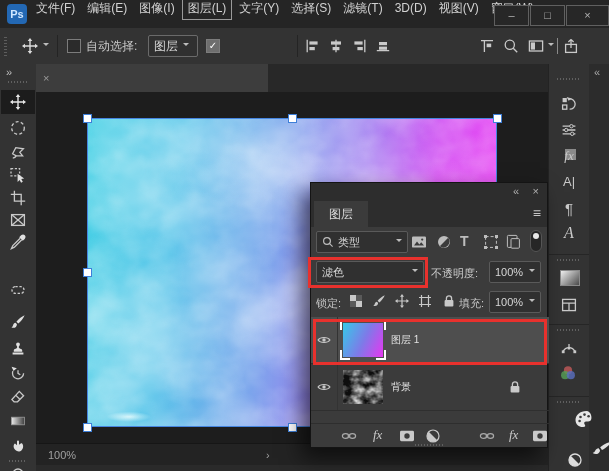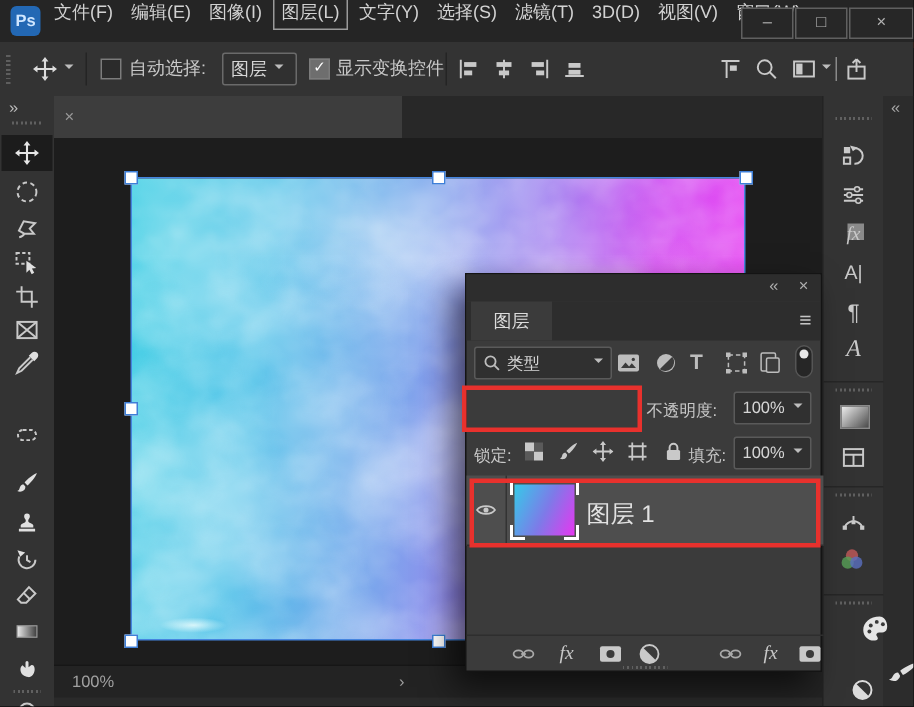--- a/index.html
+++ b/index.html
@@ -68,21 +68,21 @@
   .plab{position:absolute;font-size:11px;color:#c8c8c8;white-space:nowrap;}
   .ficon{position:absolute;width:16px;height:16px;top:51px;}
   .toggle{position:absolute;left:219px;top:47px;width:12px;height:22px;background:#262626;border:1px solid #555;border-radius:6px;box-sizing:border-box;}
   .toggle .dot{position:absolute;left:2px;top:2px;width:6px;height:6px;border-radius:50%;background:#e8e8e8;}
   .licon{position:absolute;top:111px;width:14px;height:14px;}
   .lrow{position:absolute;left:0;width:238px;height:46px;border-bottom:1px solid #2f2f2f;}
   .lrow.sel{background:#4e4e4e;}
   .eyecell{position:absolute;left:6px;top:18px;width:14px;height:10px;}
   .celldiv{position:absolute;left:26px;top:0;width:1px;height:46px;background:#333;}
   .thumb{position:absolute;left:32px;top:6px;width:40px;height:34px;}
-  .lname{position:absolute;left:80px;top:16px;font-size:16px;color:#e2e2e2;white-space:nowrap;}
+  .lname{position:absolute;left:80px;top:16px;font-size:10px;color:#e2e2e2;white-space:nowrap;}
   .bk{position:absolute;width:8px;height:8px;border:2px solid #ffffff;}
   .pbottom{position:absolute;left:0;top:240px;width:238px;height:24px;border-top:1px solid #2e2e2e;}
   .pbi{position:absolute;top:4px;width:16px;height:16px;}
   .fxtxt{font-size:13px;font-style:italic;color:#c9c9c9;font-family:"Liberation Serif","DejaVu Serif",serif;}
   .redbox{position:absolute;border:3px solid #e8312d;z-index:40;pointer-events:none;}
   
   #statusbar{position:absolute;left:36px;top:443px;width:512px;height:22px;background:#232323;border-top:1px solid #161616;z-index:2;}
   #statusbar span{font-size:11px;color:#a0a0a0;position:absolute;top:5px;}
   #bottomstrip{position:absolute;left:36px;top:465px;width:512px;height:6px;background:#2a2a2a;z-index:2;}
 </style>
@@ -117,21 +117,20 @@
       </svg>
     <div class="it chev" style="left:43px;"></div>
     <div class="it sepv" style="left:57px;"></div>
     <div class="it cbox" style="left:67px;"></div>
     <span class="it lab" style="left:86px;">自动选择:</span>
     <div class="it combo" style="left:148px;width:50px;">
       <span class="val">图层</span>
         <span class="chev"></span>
     </div>
     <div class="it cbox on" style="left:206px;">✓</div>
-    <span class="it lab" style="left:224px;">显示变换控件</span>
     <div class="it sepv" style="left:297px;"></div>
     <svg class="it" style="left:305px;" width="16" height="16" viewBox="0 0 16 16">
         <path class="ic" d="M2.2 1.8v12.4"></path>
         <rect x="4.4" y="3.4" width="8.2" height="3.2" fill="#c9c9c9"></rect>
         <rect x="4.4" y="9" width="5.4" height="3.2" fill="#c9c9c9"></rect>
       </svg>
     <svg class="it" style="left:328px;" width="16" height="16" viewBox="0 0 16 16">
         <path class="ic" d="M8 1.8v12.4"></path>
         <rect x="3" y="3.4" width="10" height="3.2" fill="#c9c9c9"></rect>
         <rect x="4.6" y="9" width="6.8" height="3.2" fill="#c9c9c9"></rect>
@@ -363,20 +362,24 @@
         <rect x="12" y="12" width="3" height="3" fill="#bdbdbd"></rect>
       </svg>
     <svg class="ficon" style="left:194px;" viewBox="0 0 16 16" width="16" height="16">
         <rect x="2.4" y="1.4" width="9.6" height="12" rx="1" stroke="#bdbdbd" fill="none"></rect>
         <rect x="6" y="4.6" width="8.4" height="9.6" rx="1" fill="#3b3b3b" stroke="#bdbdbd"></rect>
       </svg>
     <div class="toggle">
         <span class="dot"></span>
       </div>
 
+    <div class="pcombo" style="left:5px;top:78px;width:108px;">
+      <span class="val">滤色</span>
+      <span class="chev" style="margin-left:auto;"></span>
+    </div>
     <span class="plab" style="left:120px;top:83px;">不透明度:</span>
     <div class="pcombo" style="left:178px;top:78px;width:52px;">
       <span class="val">100%</span>
       <span class="chev" style="margin-left:auto;"></span>
     </div>
     <div class="redbox" style="left:-3px;top:74px;width:114px;height:25px;"></div>
 
     <span class="plab" style="left:5px;top:113px;">锁定:</span>
     <svg class="licon" style="left:38px;" viewBox="0 0 14 14" width="14" height="14">
         <rect x="1" y="1" width="6" height="6" fill="#c9c9c9"></rect>
@@ -410,20 +413,37 @@
         </svg>
       <div class="celldiv"></div>
       <div class="thumb" style="background:linear-gradient(115deg,#35cae8,#7e7ae8 52%,#e637f0);">
         <span class="bk" style="left:-3px;top:-3px;border-right:none;border-bottom:none;"></span>
         <span class="bk" style="right:-3px;top:-3px;border-left:none;border-bottom:none;"></span>
         <span class="bk" style="left:-3px;bottom:-3px;border-right:none;border-top:none;"></span>
         <span class="bk" style="right:-3px;bottom:-3px;border-left:none;border-top:none;"></span>
       </div>
       <span class="lname">图层 1</span>
     </div>
+    <div class="lrow" style="top:181px;">
+      <svg class="eyecell" viewBox="0 0 14 10" width="14" height="10">
+          <path d="M1 5c2.4-3.4 9.6-3.4 12 0-2.4 3.4-9.6 3.4-12 0z" stroke="#c9c9c9" fill="none" stroke-width="1.1"></path>
+          <circle cx="7" cy="5" r="1.7" fill="#c9c9c9"></circle>
+        </svg>
+      <div class="celldiv"></div>
+      <div class="thumb" style="background:#0e0e0e;overflow:hidden;">
+        <svg width="40" height="34">
+            <rect width="40" height="34" filter="url(#cloudGray)"></rect>
+          </svg>
+      </div>
+      <span class="lname">背景</span>
+      <svg style="position:absolute;left:198px;top:16px;" viewBox="0 0 12 14" width="12" height="14">
+          <rect x="1.6" y="6" width="8.8" height="6.6" rx="1" fill="#c9c9c9"></rect>
+          <path d="M3.4 6V4.4a2.6 2.6 0 015.2 0V6" stroke="#c9c9c9" fill="none" stroke-width="1.3"></path>
+        </svg>
+    </div>
     <div class="redbox" style="left:2px;top:136px;width:228px;height:40px;"></div>
 
     <div class="pbottom">
       <svg class="pbi" style="left:30px;" viewBox="0 0 16 16" width="16" height="16">
           <ellipse cx="4.6" cy="8" rx="3.2" ry="2.4" stroke="#a9a9a9" fill="none" stroke-width="1.2"></ellipse>
           <ellipse cx="11.4" cy="8" rx="3.2" ry="2.4" stroke="#a9a9a9" fill="none" stroke-width="1.2"></ellipse>
           <path d="M6.5 8h3" stroke="#a9a9a9" stroke-width="1.2"></path>
         </svg>
       <span class="fxtxt" style="position:absolute;left:62px;top:3px;">fx</span>
       <svg class="pbi" style="left:88px;" viewBox="0 0 16 16" width="16" height="16">

